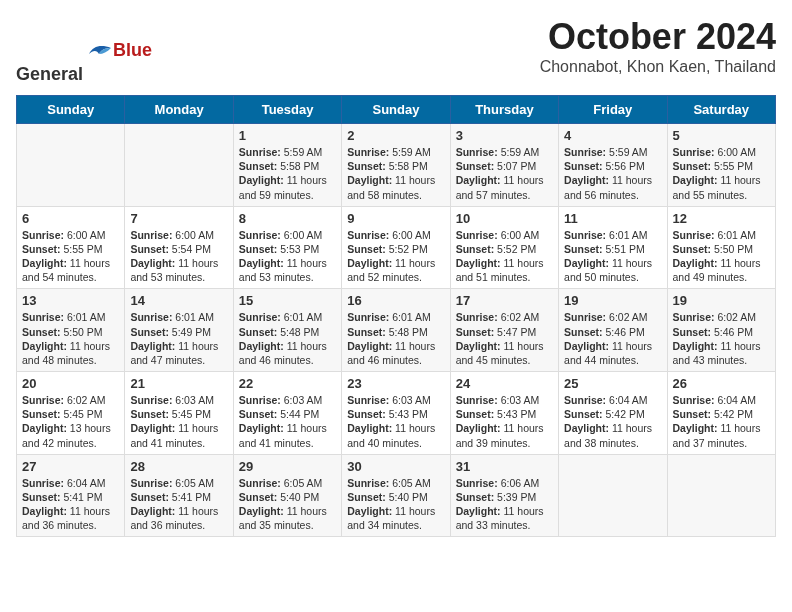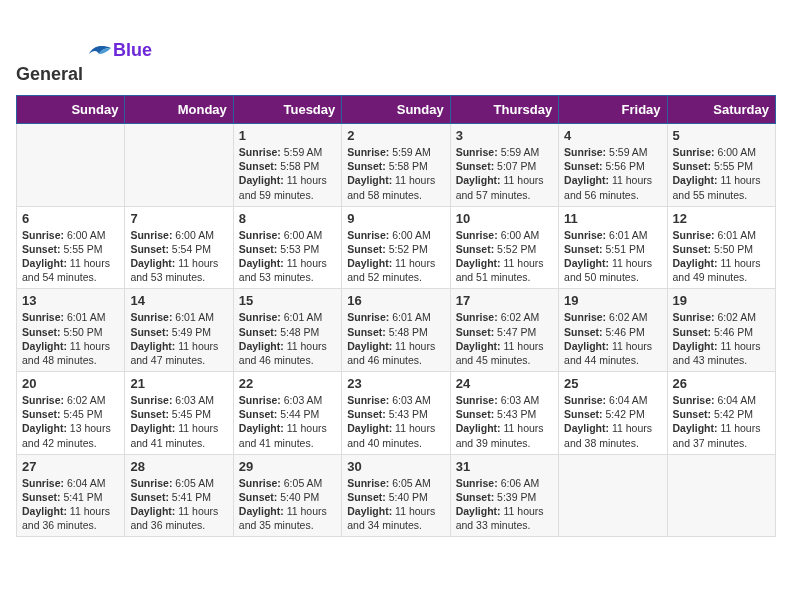--- a/index.html
+++ b/index.html
@@ -27,21 +27,21 @@
     }
     .logo-general {
       font-size: 18px;
       font-weight: bold;
       color: #333;
       margin-top: 48px;
     }
     .logo-blue {
       font-size: 18px;
       font-weight: bold;
-      color: #6d28d9;
+      color: #b91c1c;
     }
     .logo-bird {
       width: 28px;
       height: 22px;
       margin-left: 2px;
     }
     .title-area {
       text-align: right;
     }
     .month-title {
@@ -52,23 +52,23 @@
     .location {
       font-size: 16px;
       color: #444;
     }
     .calendar {
       width: 100%;
       border-collapse: collapse;
       border: 1px solid #ccc;
     }
     .calendar th {
-      background-color: #701a75;
+      background-color: #0369a1;
       color: #fff;
-      text-align: right;
+      text-align: center;
       padding: 6px 6px;
       font-size: 13px;
       border: 1px solid #2a5fa0;
     }
     .calendar td {
       width: 108px;
       vertical-align: top;
       padding: 4px 5px;
       border: 1px solid #ddd;
       background: #fff;
@@ -104,20 +104,24 @@
   <div class="logo">
     <div class="logo-text">
       <span class="logo-general">General</span>
       <svg class="logo-bird" viewBox="0 0 28 22" xmlns="http://www.w3.org/2000/svg">
         <path d="M4 14 C8 6, 16 4, 26 8 C20 8, 16 10, 14 14 C12 10, 8 10, 4 14Z" fill="#1a5fa8"></path>
         <path d="M14 14 C16 10, 20 8, 26 8 C22 12, 18 14, 14 14Z" fill="#4a9ad4"></path>
       </svg>
       <span class="logo-blue">Blue</span>
     </div>
   </div>
+  <div class="title-area">
+    <div class="month-title">October 2024</div>
+    <div class="location">Chonnabot, Khon Kaen, Thailand</div>
+  </div>
 </div>
 
 <table class="calendar">
   <thead>
     <tr>
     <th>Sunday</th>
         <th>Monday</th>
         <th>Tuesday</th>
         <th>Sunday</th>
         <th>Thursday</th>

